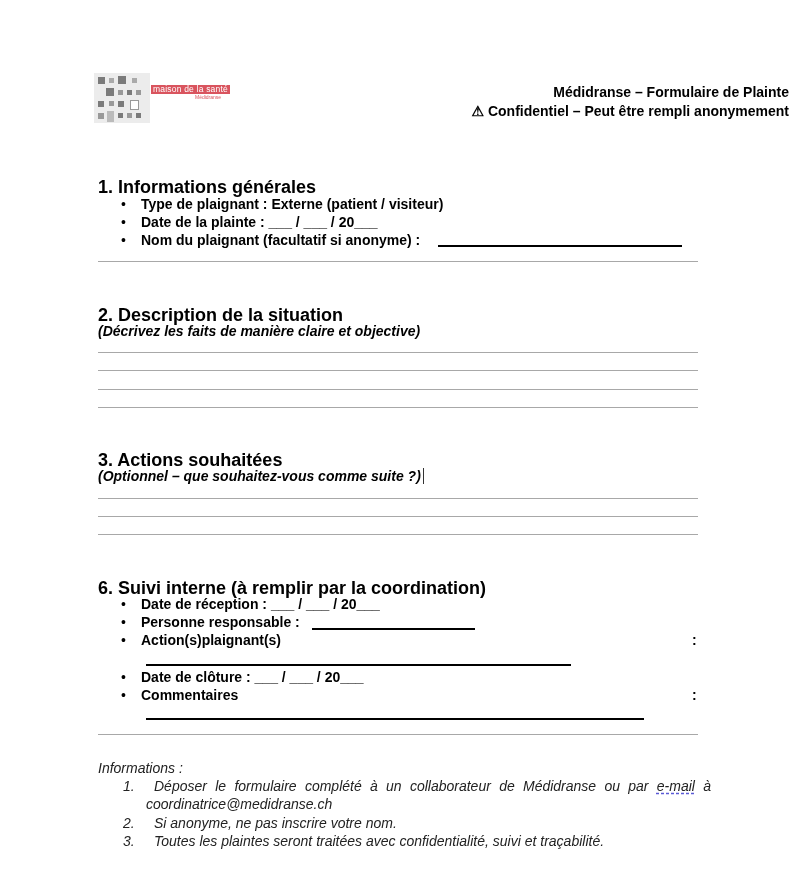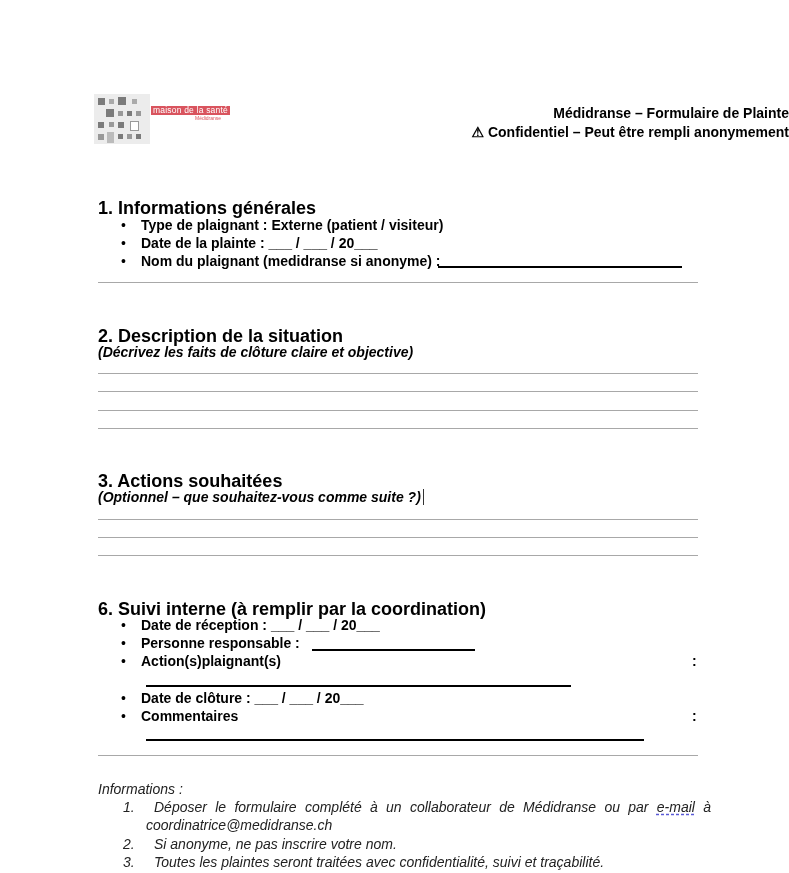--- a/index.html
+++ b/index.html
@@ -1,18 +1,18 @@
 <!DOCTYPE html>
 <html><head>
 <meta charset="utf-8">
 <style>
   html, body { margin:0; padding:0; background:#fff; }
   body { width:789px; height:873px; position:relative; overflow:hidden;
          font-family:"Liberation Sans", sans-serif; color:#000; }
-  .abs { position:absolute;margin-top:21px; }
+  .abs { position:absolute; }
   .logo { left:94px; top:73px; width:56px; height:50px; background:#ececec; }
   .logo .sq { position:absolute; background:#7b7b7b; }
   .logo-text { left:151px; top:85px; background:#d9545e; color:#fff; font-size:8.5px; line-height:9px; padding:0 2px; letter-spacing:0.2px; }
   .logo-sub { left:195px; top:95px; color:#d9545e; font-size:5px; line-height:5px; }
   .title { left:0; width:789px; text-align:right; font-weight:bold; font-size:14px; }
   .h { left:98px; font-weight:bold; font-size:18px; }
   .it { left:98px; font-style:italic; font-weight:bold; font-size:14px; }
   .bl { left:121px; font-size:14px; font-weight:bold; }
   .bl::before { content:"•"; position:absolute; left:0; font-weight:normal; }
   .bl .t { margin-left:20px; }
@@ -52,26 +52,26 @@
 
 <div class="abs title" style="top:84px;">Médidranse – Formulaire de Plainte</div>
 <div class="abs title" style="top:103px;">
   <span>⚠</span>
   <span>Confidentiel – Peut être rempli anonymement</span>
 </div>
 
 <div class="abs h" style="top:177px;">1. Informations générales</div>
 <div class="abs bl" style="top:196px;"><span class="t">Type de plaignant : Externe (patient / visiteur)</span></div>
 <div class="abs bl" style="top:214px;"><span class="t">Date de la plainte : ___ / ___ / 20___</span></div>
-<div class="abs bl" style="top:232px;"><span class="t">Nom du plaignant (medidranse si anonyme) :</span></div>
+<div class="abs bl" style="top:232px;"><span class="t">Nom du plaignant (facultatif si anonyme) :</span></div>
 <div class="abs uline" style="left:438px;top:245px;width:244px;"></div>
 <div class="abs rule" style="top:261px;"></div>
 
 <div class="abs h" style="top:305px;">2. Description de la situation</div>
-<div class="abs it" style="top:323px;">(Décrivez les faits de clôture claire et objective)</div>
+<div class="abs it" style="top:323px;">(Décrivez les faits de manière claire et objective)</div>
 <div class="abs rule" style="top:352px;"></div>
 <div class="abs rule" style="top:370px;"></div>
 <div class="abs rule" style="top:389px;"></div>
 <div class="abs rule" style="top:407px;"></div>
 
 <div class="abs h" style="top:450px;">3. Actions souhaitées</div>
 <div class="abs it" style="top:468px;"><span>(Optionnel – que souhaitez-vous comme suite ?)</span><span class="cursor"></span></div>
 <div class="abs rule" style="top:498px;"></div>
 <div class="abs rule" style="top:516px;"></div>
 <div class="abs rule" style="top:534px;"></div>

